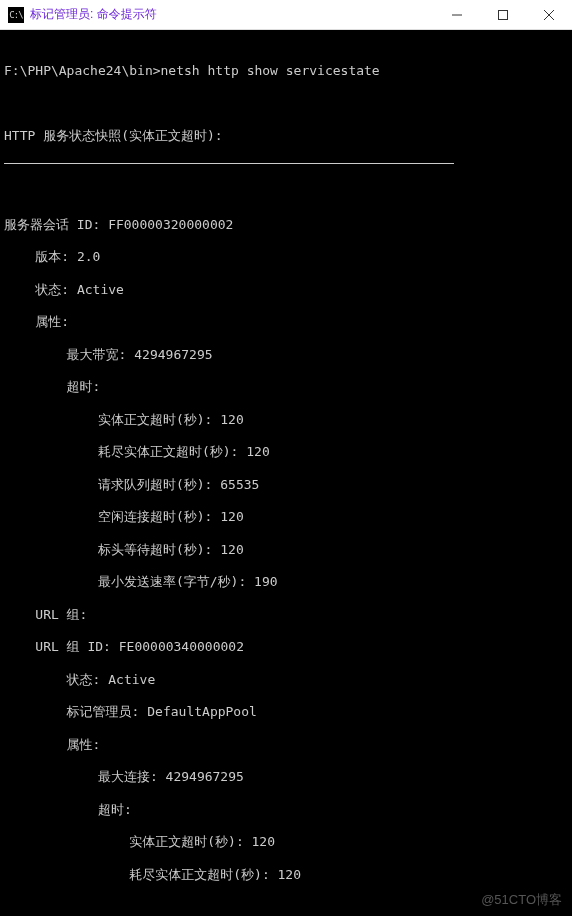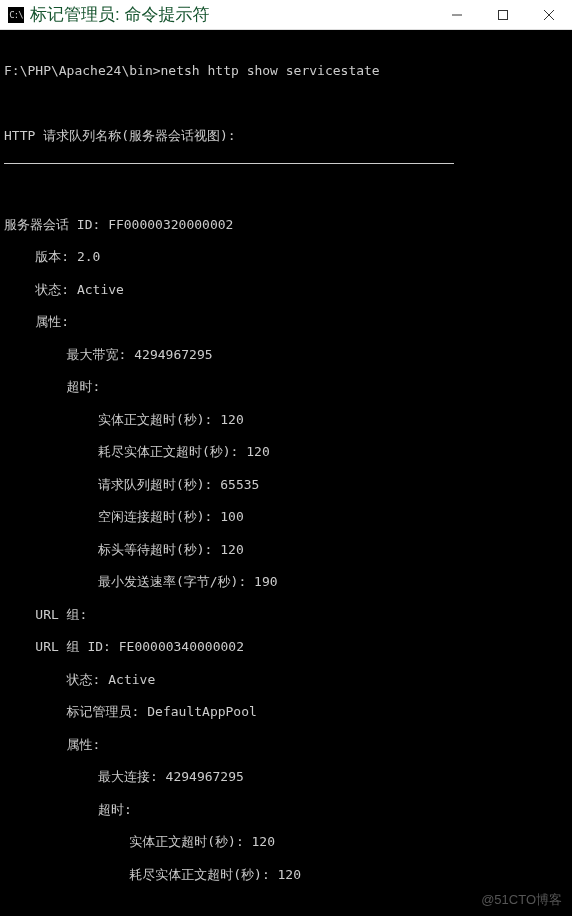--- a/index.html
+++ b/index.html
@@ -33,22 +33,22 @@
       display: flex;
       align-items: center;
       justify-content: center;
       font-size: 9px;
       color: #ccc;
       font-family: monospace;
       letter-spacing: -1px;
     }
     .titlebar-text {
       flex: 1;
-      font-size: 17px;
-      color: #14532d;
+      font-size: 12px;
+      color: #6d28d9;
       font-family: "Microsoft YaHei", sans-serif;
     }
     .win-controls {
       display: flex;
       height: 100%;
     }
     .win-btn {
       width: 46px;
       height: 100%;
       display: flex;
@@ -108,33 +108,33 @@
             <line x1="0" y1="0" x2="10" y2="10" stroke="#333" stroke-width="1"></line>
             <line x1="10" y1="0" x2="0" y2="10" stroke="#333" stroke-width="1"></line>
           </svg>
       </div>
     </div>
   </div>
 
   <div class="terminal">
 <div><span>F:\PHP\Apache24\bin&gt;</span><span>netsh http show servicestate</span></div>
 <div> </div>
-<div>HTTP 请求队列名称(服务器会话视图):</div>
+<div>HTTP 服务状态快照(实体正文超时):</div>
 <div class="hr-line"></div>
 <div> </div>
 <div>服务器会话 ID: FF00000320000002</div>
 <div>    版本: 2.0</div>
 <div>    状态: Active</div>
 <div>    属性:</div>
 <div>        最大带宽: 4294967295</div>
 <div>        超时:</div>
 <div>            实体正文超时(秒): 120</div>
 <div>            耗尽实体正文超时(秒): 120</div>
 <div>            请求队列超时(秒): 65535</div>
-<div>            空闲连接超时(秒): 100</div>
+<div>            空闲连接超时(秒): 120</div>
 <div>            标头等待超时(秒): 120</div>
 <div>            最小发送速率(字节/秒): 190</div>
 <div>    URL 组:</div>
 <div>    URL 组 ID: FE00000340000002</div>
 <div>        状态: Active</div>
 <div>        标记管理员: DefaultAppPool</div>
 <div>        属性:</div>
 <div>            最大连接: 4294967295</div>
 <div>            超时:</div>
 <div>                实体正文超时(秒): 120</div>

